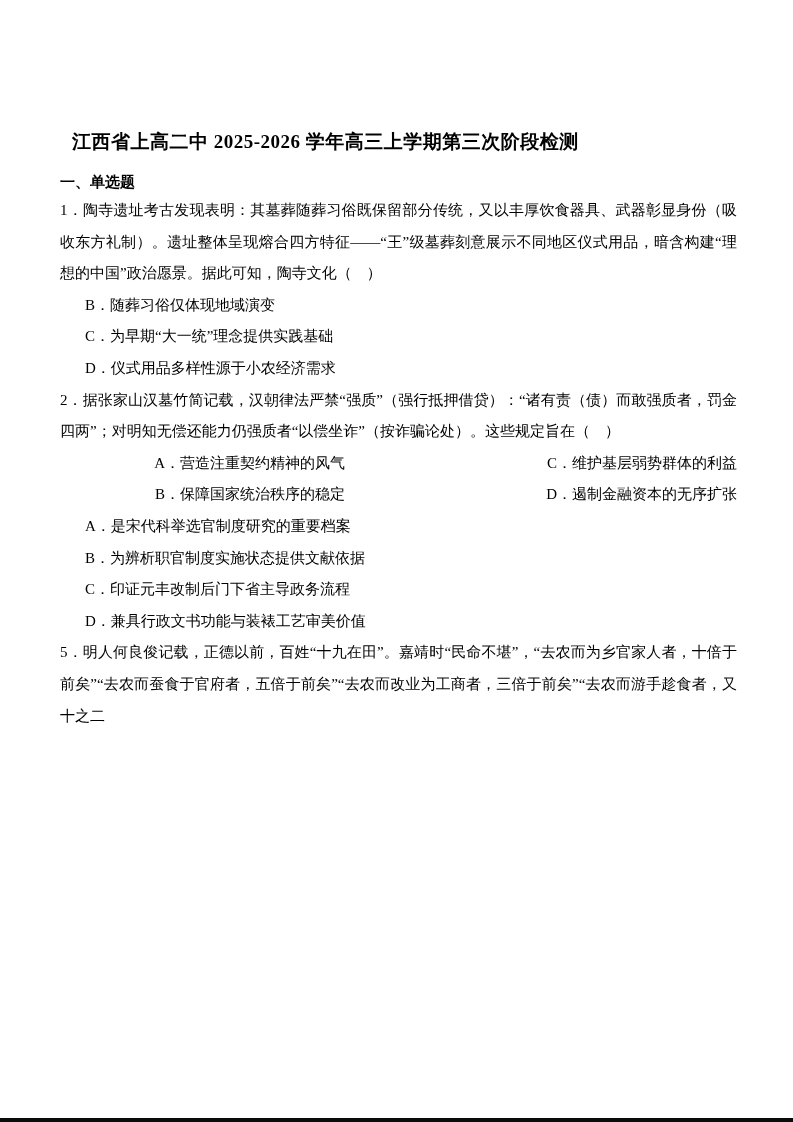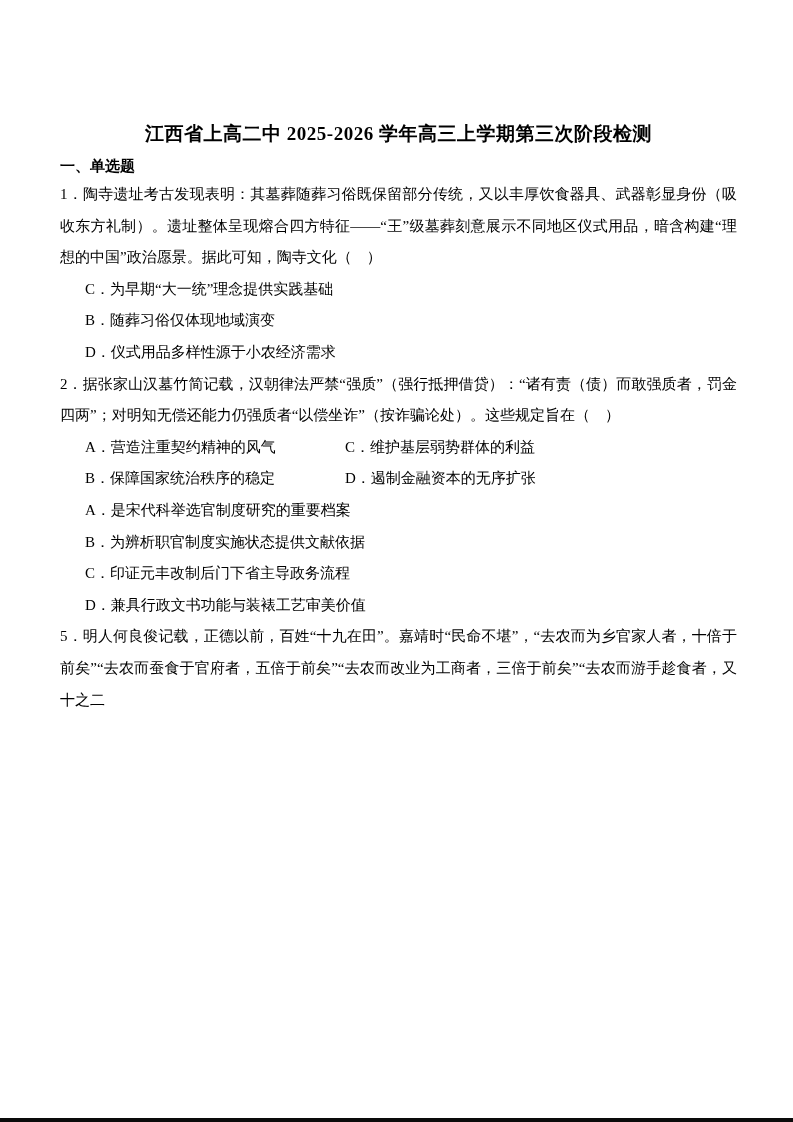--- a/index.html
+++ b/index.html
@@ -12,25 +12,25 @@
     width: 793px;
     height: 1122px;
     background: #ffffff;
     overflow: hidden;
     font-family: "Liberation Serif", "DejaVu Serif", serif;
     color: #000000;
     box-sizing: border-box;
     padding: 115px 56px 0 60px;
   }
   .title {
-    margin: 4px;
+    margin: 12px;
     font-size: 19px;
     line-height: 30px;
     font-weight: bold;
-    text-align: center;
+    text-align: left;
     letter-spacing: 0.5px;
   }
   .subtitle {
     margin: 14px 0 0 0;
     font-size: 19px;
     line-height: 30px;
     font-weight: bold;
     text-align: center;
   }
   .section-heading {
@@ -50,20 +50,21 @@
     margin: 0 0 0 25px;
     font-size: 15px;
     line-height: 31.6px;
   }
   .opts-1col .opt {
     display: block;
   }
   .opts-2col {
     display: grid;
     grid-template-columns: 260px auto;
+    text-align: right;
   }
   .bottom-rule {
     position: absolute;
     left: 0;
     right: 0;
     bottom: 0;
     height: 4px;
     background: #0a0a0a;
   }
 </style>
@@ -71,22 +72,22 @@
 <body>
 
 <div class="page">
 
   <h1 class="title">江西省上高二中 2025-2026 学年高三上学期第三次阶段检测</h1>
   <div class="section-heading">一、单选题</div>
 
   <div class="question">
     <p class="stem"><span>1．</span><span>陶寺遗址考古发现表明：其墓葬随葬习俗既保留部分传统，又以丰厚饮食器具、武器彰显身份（吸收东方礼制）。遗址整体呈现熔合四方特征——“王”级墓葬刻意展示不同地区仪式用品，暗含构建“理想的中国”政治愿景。据此可知，陶寺文化（　）</span></p>
     <div class="opts opts-1col">
+      <div class="opt">B．随葬习俗仅体现地域演变</div>
       <div class="opt">C．为早期“大一统”理念提供实践基础</div>
-      <div class="opt">B．随葬习俗仅体现地域演变</div>
       <div class="opt">D．仪式用品多样性源于小农经济需求</div>
     </div>
   </div>
 
   <div class="question">
     <p class="stem"><span>2．</span><span>据张家山汉墓竹简记载，汉朝律法严禁“强质”（强行抵押借贷）：“诸有责（债）而敢强质者，罚金四两”；对明知无偿还能力仍强质者“以偿坐诈”（按诈骗论处）。这些规定旨在（　）</span></p>
     <div class="opts opts-2col">
       <div class="opt">A．营造注重契约精神的风气</div>
       <div class="opt">C．维护基层弱势群体的利益</div>
       <div class="opt">B．保障国家统治秩序的稳定</div>

